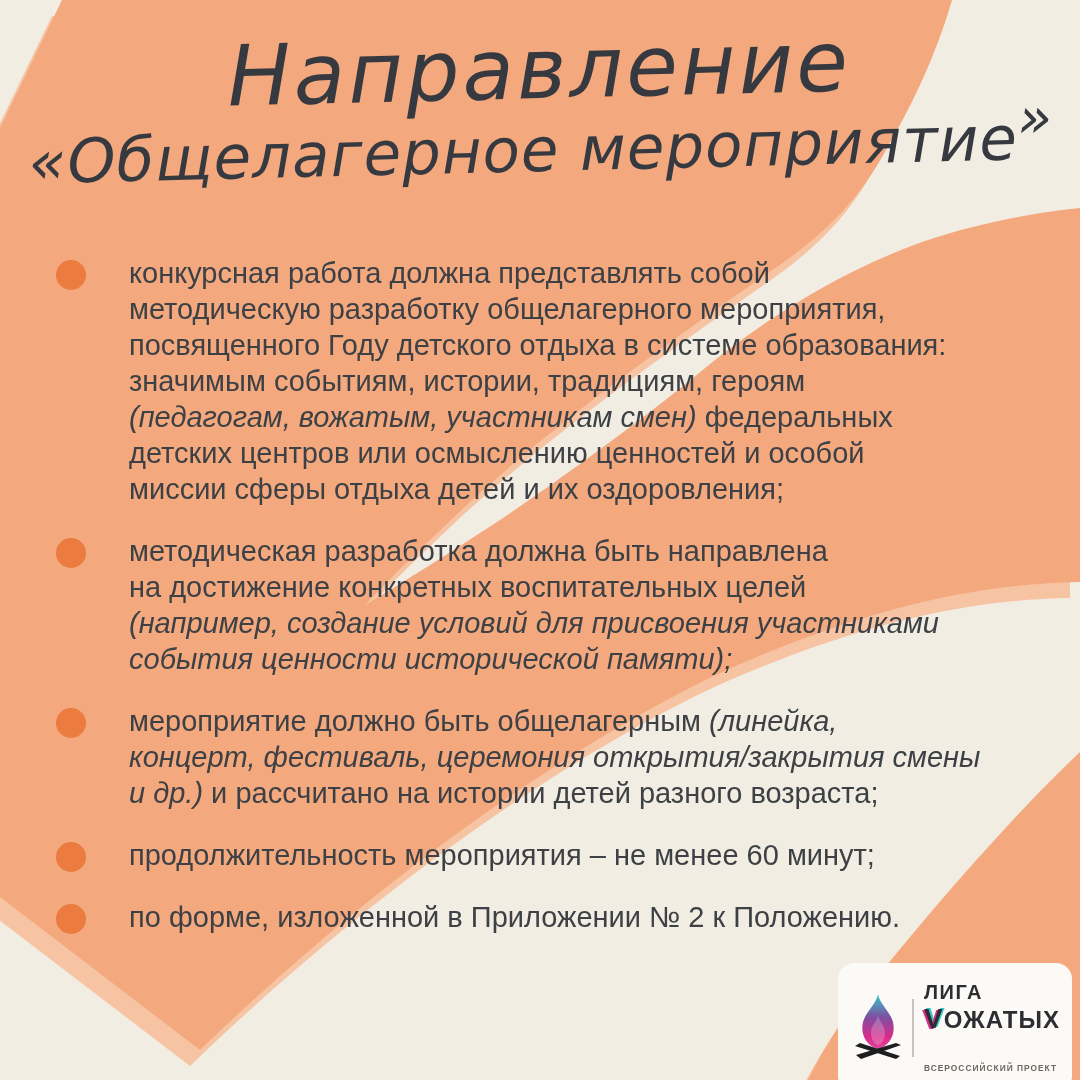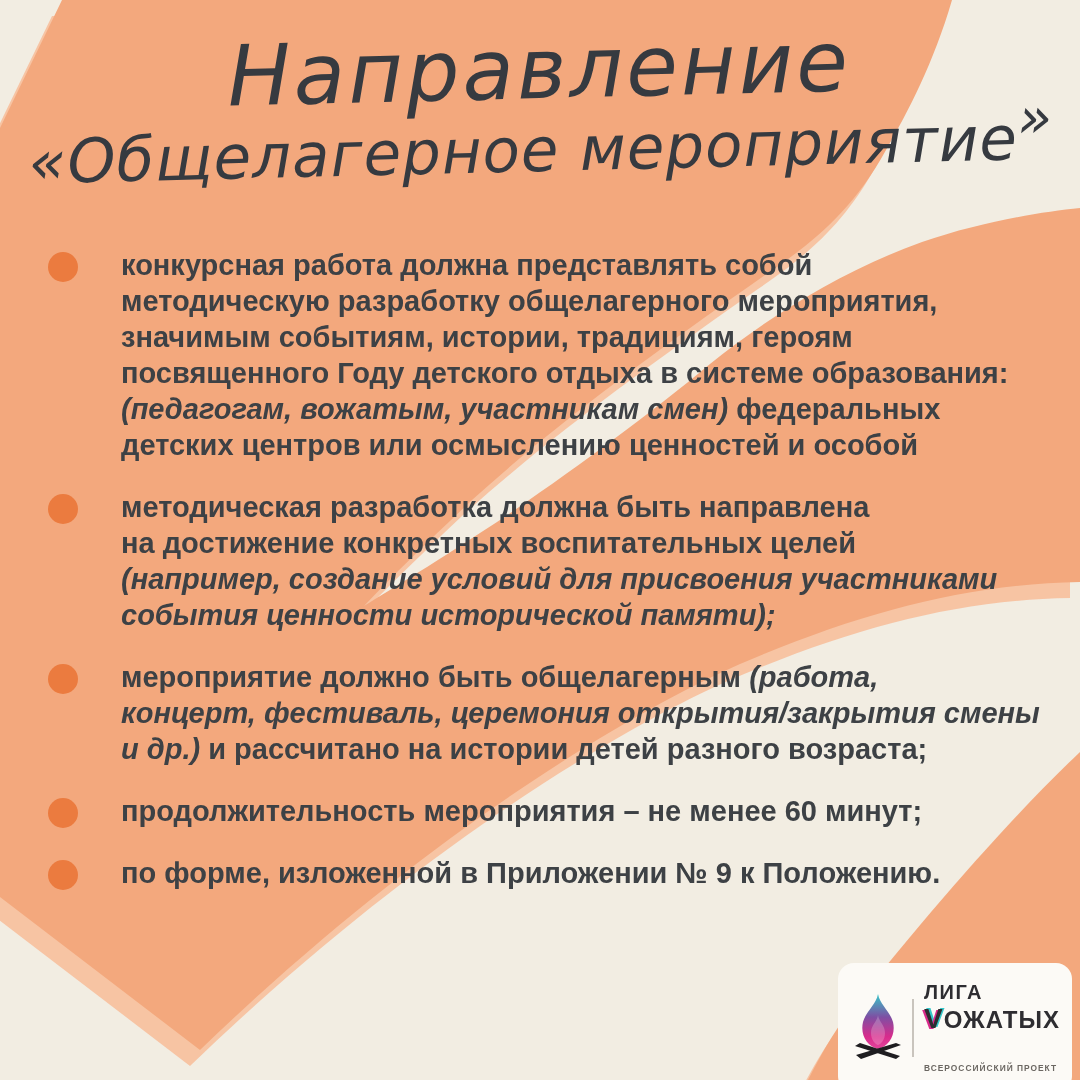--- a/index.html
+++ b/index.html
@@ -30,23 +30,23 @@
     font-family:"DejaVu Sans", sans-serif;
     font-style:italic;font-weight:400;
     transform:rotate(-1.4deg);
   }
   .t1{font-size:84px;line-height:1.08;letter-spacing:3px;}
   .t2{font-size:61px;line-height:1.15;letter-spacing:1px;white-space:nowrap;}
   .quote-up{position:relative;top:-22px;font-size:56px;}
   
   .bullets{
     position:absolute;top:246px;left:120px;right:52px;z-index:2;
-    margin:1px;padding:0;list-style:none;
+    margin:9px;padding:0;list-style:none;
     color:var(--text-dark);
-    font-size:29px;line-height:36px;font-weight:bold;
+    font-size:29px;line-height:36px;
   }
   .bullet{position:relative;margin:0 0 26px 0;}
   .dot{
     position:absolute;left:-73px;top:5px;
     width:30px;height:30px;border-radius:50%;
     background:var(--bullet-orange);
   }
   .line{display:block;white-space:nowrap;}
   .it{font-style:italic;text-align:right;}
   
@@ -121,53 +121,54 @@
     <div class="t1">Направление</div>
     <div class="t2"><span>«Общелагерное мероприятие</span><span class="quote-up">»</span></div>
   </header>
 
   <ul id="bullet-list" class="bullets">
       <li class="bullet">
         <span class="dot"></span>
         <div class="bullet-text">
           <span class="line"><span>конкурсная работа должна представлять собой</span></span>
           <span class="line"><span>методическую разработку общелагерного мероприятия,</span></span>
+          <span class="line"><span>посвященного Году детского отдыха в системе образования:</span></span>
           <span class="line"><span>значимым событиям, истории, традициям, героям</span></span>
-          <span class="line"><span>посвященного Году детского отдыха в системе образования:</span></span>
           <span class="line"><span class="it">(педагогам, вожатым, участникам смен)</span><span> федеральных</span></span>
           <span class="line"><span>детских центров или осмыслению ценностей и особой</span></span>
+          <span class="line"><span>миссии сферы отдыха детей и их оздоровления;</span></span>
         </div>
       </li>
       <li class="bullet">
         <span class="dot"></span>
         <div class="bullet-text">
           <span class="line"><span>методическая разработка должна быть направлена</span></span>
           <span class="line"><span>на достижение конкретных воспитательных целей</span></span>
           <span class="line"><span class="it">(например, создание условий для присвоения участниками</span></span>
           <span class="line"><span class="it">события ценности исторической памяти);</span></span>
         </div>
       </li>
       <li class="bullet">
         <span class="dot"></span>
         <div class="bullet-text">
-          <span class="line"><span>мероприятие должно быть общелагерным </span><span class="it">(работа,</span></span>
+          <span class="line"><span>мероприятие должно быть общелагерным </span><span class="it">(линейка,</span></span>
           <span class="line"><span class="it">концерт, фестиваль, церемония открытия/закрытия смены</span></span>
           <span class="line"><span class="it">и др.)</span><span> и рассчитано на истории детей разного возраста;</span></span>
         </div>
       </li>
       <li class="bullet">
         <span class="dot"></span>
         <div class="bullet-text">
           <span class="line"><span>продолжительность мероприятия – не менее 60 минут;</span></span>
         </div>
       </li>
       <li class="bullet">
         <span class="dot"></span>
         <div class="bullet-text">
-          <span class="line"><span>по форме, изложенной в Приложении № 9 к Положению.</span></span>
+          <span class="line"><span>по форме, изложенной в Приложении № 2 к Положению.</span></span>
         </div>
       </li>
     </ul>
 
   <div class="logo-card">
     <span class="flame-wrap">
       <svg width="52" height="70" viewBox="0 0 52 70">
         <defs>
           <linearGradient id="fg" x1="0" y1="0" x2="0" y2="1">
             <stop offset="0" stop-color="#35C7C9"></stop>

